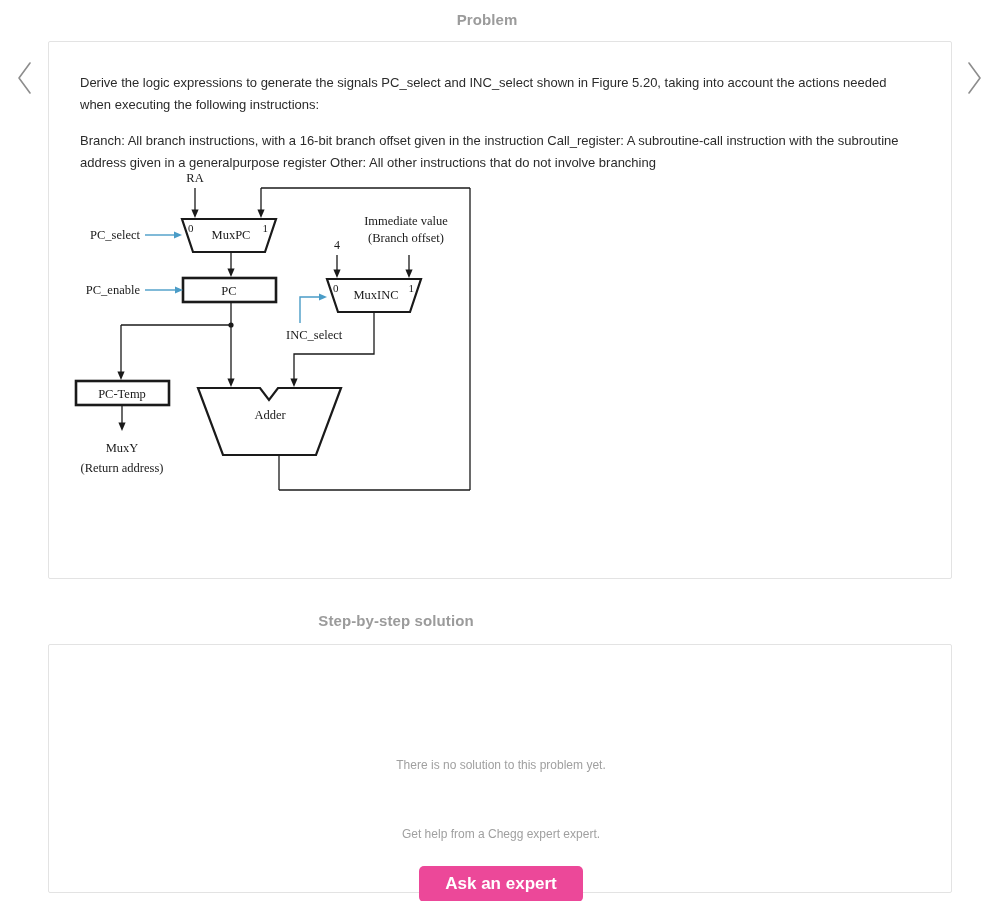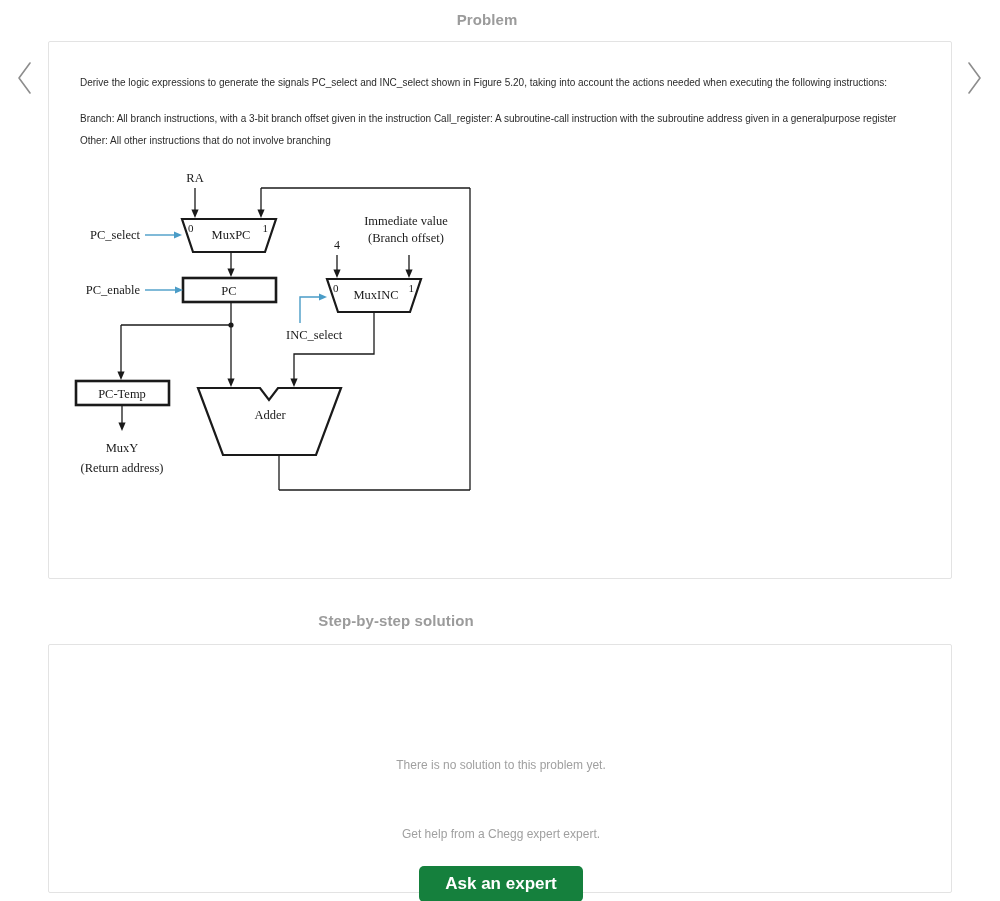--- a/index.html
+++ b/index.html
@@ -47,21 +47,21 @@
   .nav-chevron svg { display: block; }
 
   
   .problem-body {
     position: absolute;
     left: 31px; top: 30px;
     width: 840px;
   }
   .problem-body p {
     margin: 0 0 14px 0;
-    font-size: 10px;
+    font-size: 13px;
     line-height: 22px;
     color: #2b2b2b;
   }
 
   
   #figure-block { position: absolute; left: 15px; top: 130px; width: 470px; }
   #figure-svg { display: block; }
   .fig-caption {
     position: absolute;
     left: 64px; top: 479px;
@@ -91,21 +91,21 @@
   }
   .solution-empty .line {
     font-size: 12px;
     color: #a0a0a0;
     line-height: 29px;
     margin-top: 40px;
   }
   #ask-expert-button {
     display: inline-block;
     margin-top: 17px;
-    background: #15803d;
+    background: #ec4899;
     color: #ffffff;
     border: none;
     border-radius: 5px;
     padding: 0 26px;
     height: 36px;
     line-height: 36px;
     font-size: 17px;
     font-weight: bold;
     font-family: "Liberation Sans", sans-serif;
     cursor: pointer;
@@ -129,21 +129,21 @@
   <div class="nav-chevron" id="next-chevron">
     <svg width="20" height="34" viewBox="0 0 20 34" fill="none" aria-hidden="true">
       <path d="M5 2 L16 17 L5 32" stroke="#8d8d8d" stroke-width="1.6" stroke-linecap="round" stroke-linejoin="round" fill="none"></path>
     </svg>
   </div>
 
   <div class="card" id="problem-card">
 
     <div class="problem-body">
       <p>Derive the logic expressions to generate the signals PC_select and INC_select shown in Figure 5.20, taking into account the actions needed when executing the following instructions:</p>
-      <p>Branch: All branch instructions, with a 3-bit branch offset given in the instruction Call_register: A subroutine-call instruction with the subroutine address given in a generalpurpose register Other: All other instructions that do not involve branching</p>
+      <p>Branch: All branch instructions, with a 16-bit branch offset given in the instruction Call_register: A subroutine-call instruction with the subroutine address given in a generalpurpose register Other: All other instructions that do not involve branching</p>
     </div>
 
     <div id="figure-block">
       <svg id="figure-svg" width="470" height="350" viewBox="0 0 470 350">
 
         <g stroke="#1a1a1a" stroke-width="1.3" fill="none">
 
           <path d="M197,16 L406,16"></path>
 
           <path d="M406,16 L406,318"></path>

